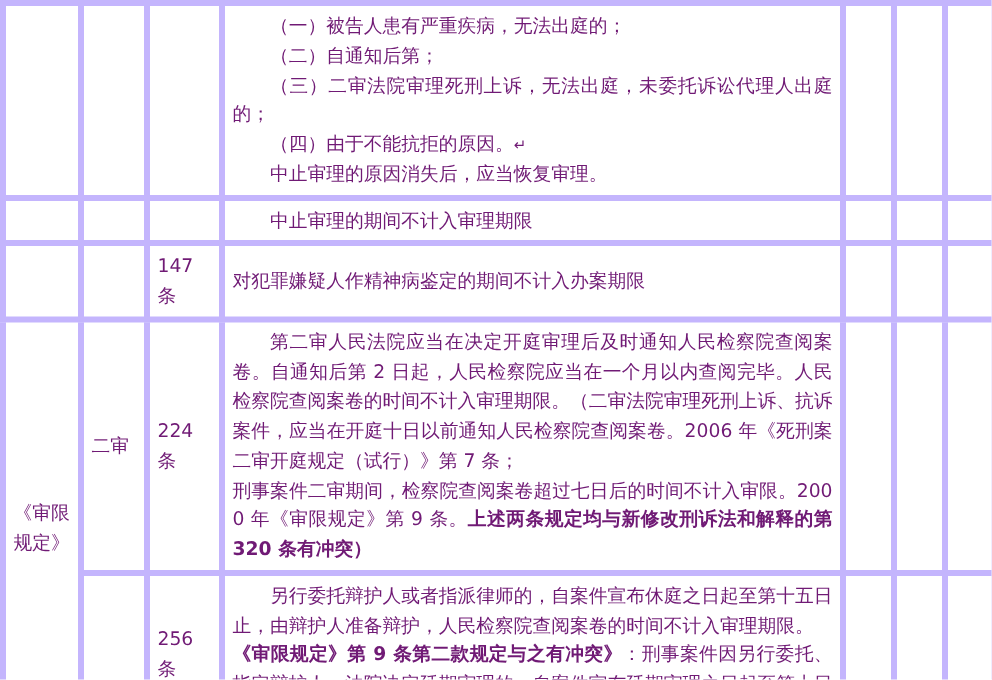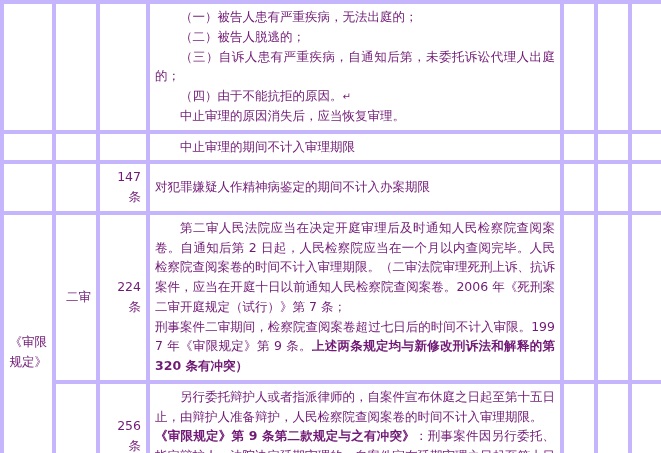--- a/index.html
+++ b/index.html
@@ -30,21 +30,21 @@
   
   col.c-cat   { width: 52px; }
   col.c-stage { width: 44px; }
   col.c-art   { width: 50px; }
   col.c-text  { width: 414px; }
   col.c-n1    { width: 34px; }
   col.c-n2    { width: 34px; }
   col.c-n3    { width: 33px; }
 
   td.cat, td.stage, td.art {
-    text-align: right;
+    text-align: left;
     vertical-align: middle;
     font-size: 12.5px;
     line-height: 1.5;
   }
   td.text {
     text-align: justify;
     vertical-align: top;
   }
   td.text.mid {
     vertical-align: middle;
@@ -79,22 +79,22 @@
   </colgroup>
   <tbody>
 
   <tr>
     <td class="cat"></td>
     <td class="stage"></td>
     <td class="art"></td>
     <td class="text">
       <div class="body-block">
         <p class="line indent">（一）被告人患有严重疾病，无法出庭的；</p>
-        <p class="line indent">（二）被告人脱逃的；</p>
-        <p class="line indent">（三）自诉人患有严重疾病，自通知后第，未委托诉讼代理人出庭的；</p>
+        <p class="line indent">（二）自通知后第；</p>
+        <p class="line indent">（三）二审法院审理死刑上诉，无法出庭，未委托诉讼代理人出庭的；</p>
         <p class="line indent"><span>（四）由于不能抗拒的原因。</span><span class="arrow-mark">↵</span></p>
         <p class="line indent">中止审理的原因消失后，应当恢复审理。</p>
       </div>
     </td>
     <td class="blank"></td>
     <td class="blank"></td>
     <td class="blank"></td>
   </tr>
 
   <tr>
@@ -120,21 +120,21 @@
     <td class="blank"></td>
     <td class="blank"></td>
   </tr>
 
   <tr>
     <td class="cat" rowspan="2">《审限规定》</td>
     <td class="stage">二审</td>
     <td class="art">224条</td>
     <td class="text">
       <p class="line indent">第二审人民法院应当在决定开庭审理后及时通知人民检察院查阅案卷。自通知后第 2 日起，人民检察院应当在一个月以内查阅完毕。人民检察院查阅案卷的时间不计入审理期限。（二审法院审理死刑上诉、抗诉案件，应当在开庭十日以前通知人民检察院查阅案卷。2006 年《死刑案二审开庭规定（试行）》第 7 条；</p>
-      <p class="line"><span>刑事案件二审期间，检察院查阅案卷超过七日后的时间不计入审限。1997 年《审限规定》第 9 条。</span><span class="bold">上述两条规定均与新修改刑诉法和解释的第 320 条有冲突）</span></p>
+      <p class="line"><span>刑事案件二审期间，检察院查阅案卷超过七日后的时间不计入审限。2000 年《审限规定》第 9 条。</span><span class="bold">上述两条规定均与新修改刑诉法和解释的第 320 条有冲突）</span></p>
     </td>
     <td class="blank"></td>
     <td class="blank"></td>
     <td class="blank"></td>
   </tr>
 
   <tr>
     <td class="stage"></td>
     <td class="art">256条</td>
     <td class="text">

